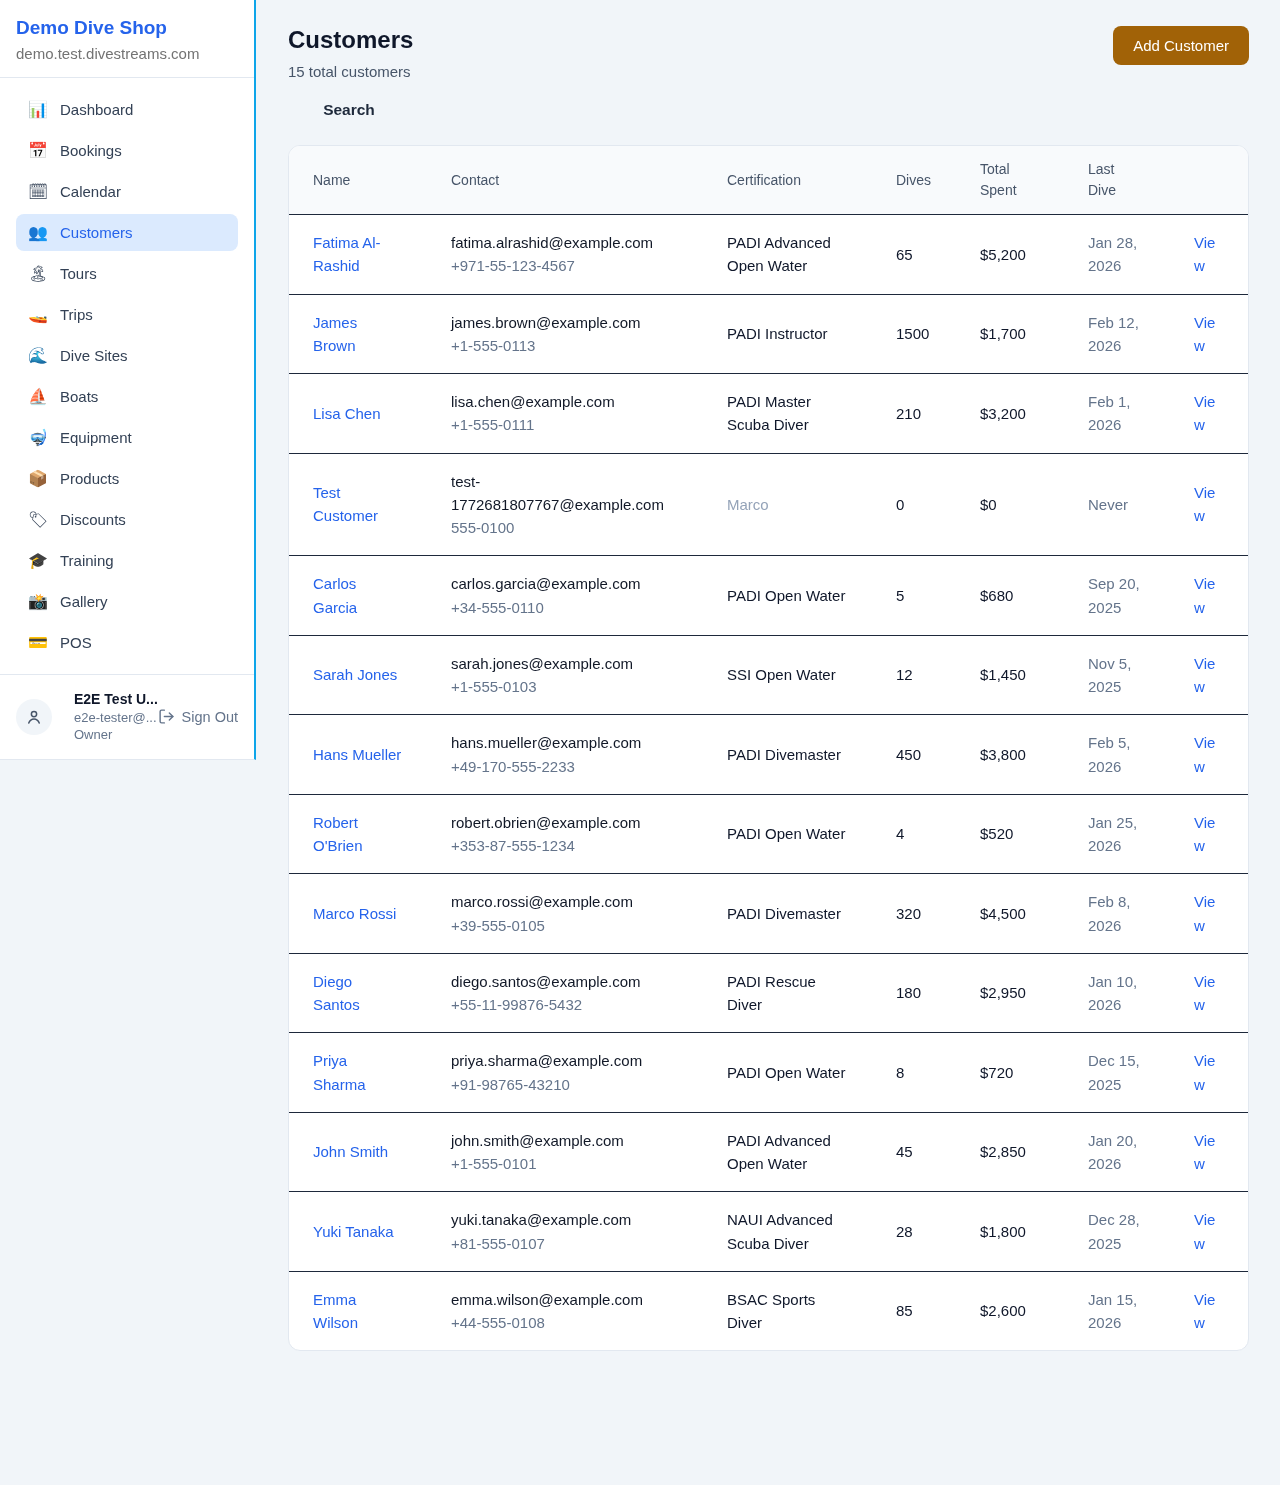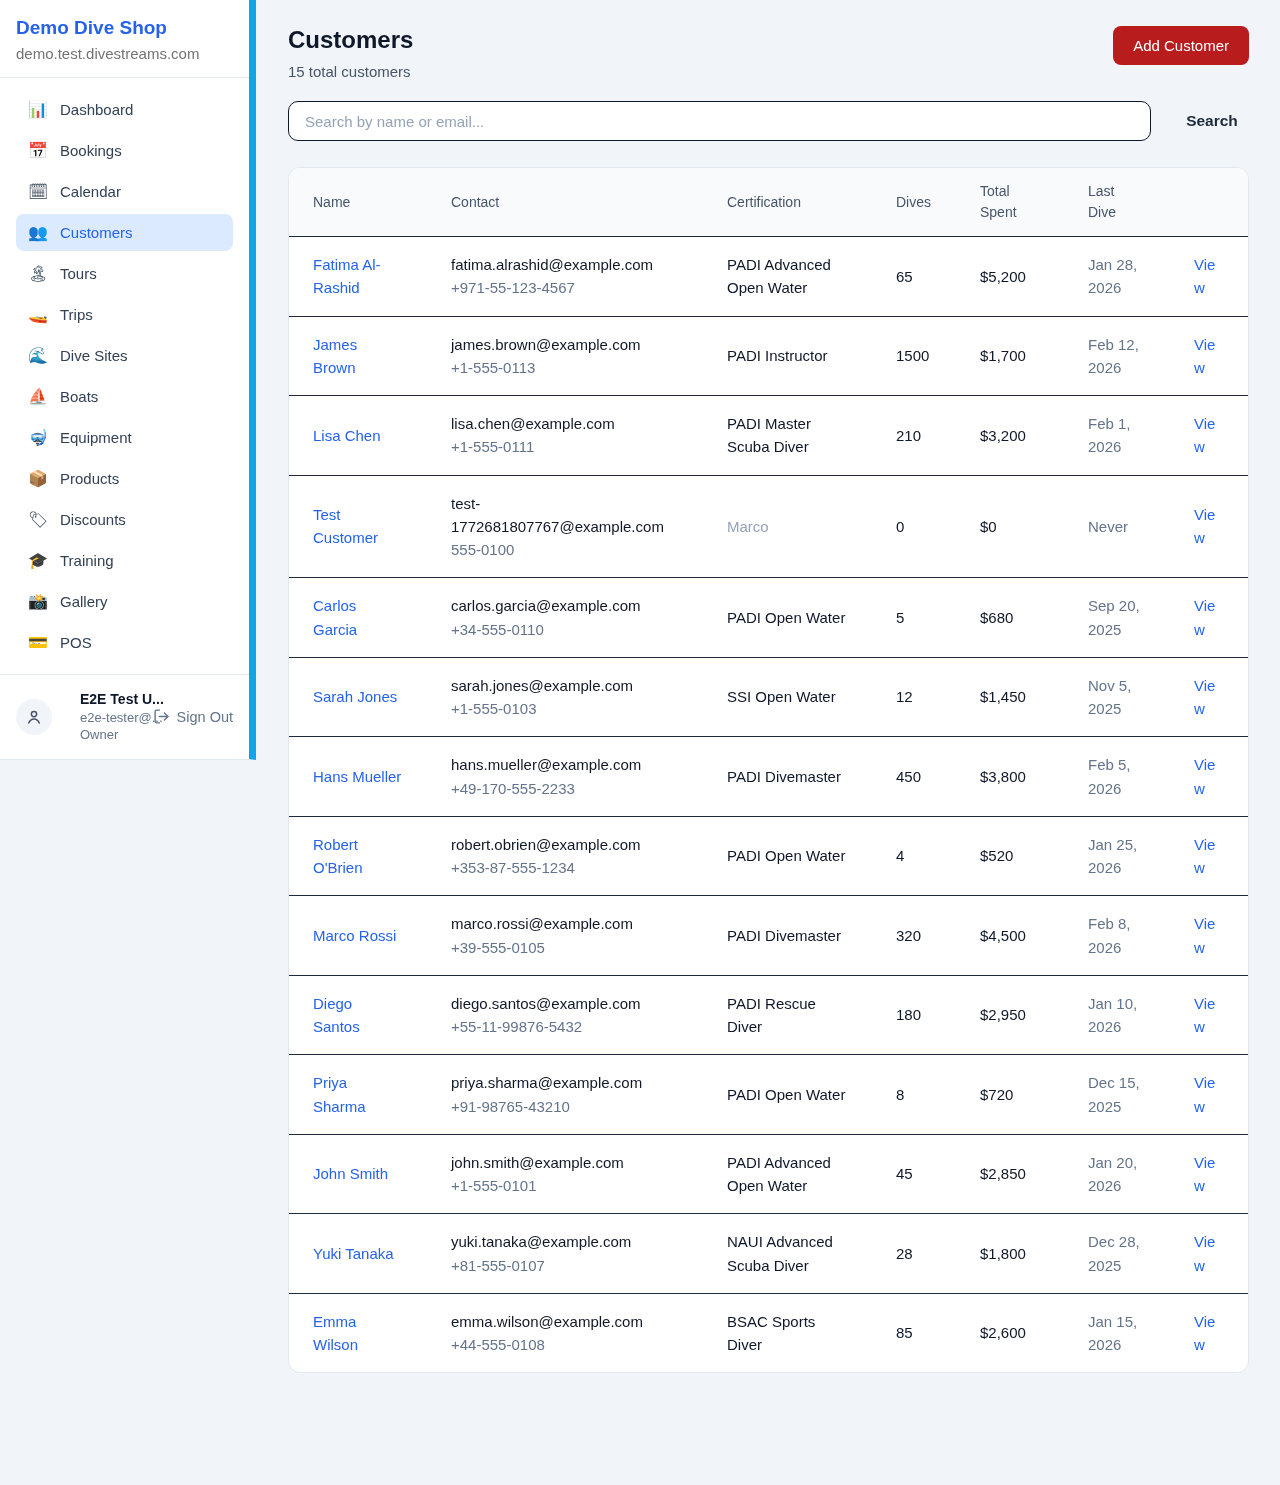--- a/index.html
+++ b/index.html
@@ -9,57 +9,57 @@
     background: #f1f5f9;
     font-family: "Liberation Sans", sans-serif;
     color: #0f172a;
     position: relative;
   }
 
   
   .sidebar {
     position: absolute; top: 0; left: 0; width: 256px;
     background: #ffffff;
-    border-right: 7px solid #0ea5e9;
+    border-right: 2px solid #0ea5e9;
     border-bottom: 1px solid #e2e8f0;
   }
   .sidebar-header { padding: 17px 16px 15px; }
   .shop-title { margin: 0 0 6px; font-size: 19px; font-weight: 700; color: #2563eb; }
   .shop-domain { font-size: 15px; color: #737373; }
   .sidebar-divider { height: 1px; background: #e2e8f0; }
   .nav { padding: 13px 16px; display: flex; flex-direction: column; gap: 4px; }
   .nav-item {
     display: flex; align-items: center; gap: 12px;
     padding: 9px 12px; border-radius: 8px;
     font-size: 15px; color: #334155; cursor: pointer;
   }
   .nav-item.active { background: #dbeafe; color: #2563eb; font-weight: 500; }
   .nav-icon { width: 20px; font-size: 16px; text-align: center; flex: none; }
-  .user-row { padding: 15px 16px; display: flex; align-items: center; gap: 28px; }
+  .user-row { padding: 15px 16px; display: flex; align-items: center; gap: 22px; }
   .avatar {
     width: 36px; height: 36px; border-radius: 50%;
     background: #f1f5f9; flex: none;
     display: flex; align-items: center; justify-content: center;
   }
   .user-info { flex: 1; min-width: 0; line-height: 1.35; }
   .user-name { font-size: 14px; font-weight: 700; color: #0f172a; white-space: nowrap; }
   .user-email, .user-role { font-size: 13px; color: #64748b; white-space: nowrap; }
   .signout-btn {
     display: flex; align-items: center; gap: 7px;
     background: none; border: none; padding: 0;
     font-family: inherit; font-size: 14.5px; color: #64748b; cursor: pointer; flex: none;
   }
 
   
   .main { margin-left: 256px; padding: 26px 31px 0 32px; }
   .page-header { display: flex; justify-content: space-between; align-items: flex-start; }
   .page-title { margin: 0 0 9px; font-size: 24px; font-weight: 700; color: #0f172a; }
   .page-subtitle { font-size: 15px; color: #475569; }
   .btn-primary {
-    background: #b91c1c; color: #ffffff; border: none; border-radius: 8px;
+    background: #a16207; color: #ffffff; border: none; border-radius: 8px;
     padding: 11px 20px; font-family: inherit; font-size: 15px; font-weight: 500; cursor: pointer;
   }
   .search-row { margin-top: 21px; display: flex; align-items: center; }
   .search-input {
     flex: 1; height: 40px; background: #ffffff;
     border: 1.5px solid #0f172a; border-radius: 10px;
     padding: 0 16px; font-family: inherit; font-size: 15px; color: #0f172a;
   }
   .search-input::placeholder { color: #94a3b8; }
   .search-btn {
@@ -186,21 +186,20 @@
 <main class="main">
   <div class="page-header">
     <div>
       <h2 class="page-title">Customers</h2>
       <div class="page-subtitle">15 total customers</div>
     </div>
     <button class="btn-primary">Add Customer</button>
   </div>
 
   <div class="search-row">
-    <input class="search-input" type="text" value="" placeholder="Search by name or email..." style="">
     <button class="search-btn">Search</button>
   </div>
 
   <div class="table-card">
     <table>
       <colgroup>
         <col style="width:138px">
           <col style="width:276px">
           <col style="width:169px">
         <col style="width:84px">

